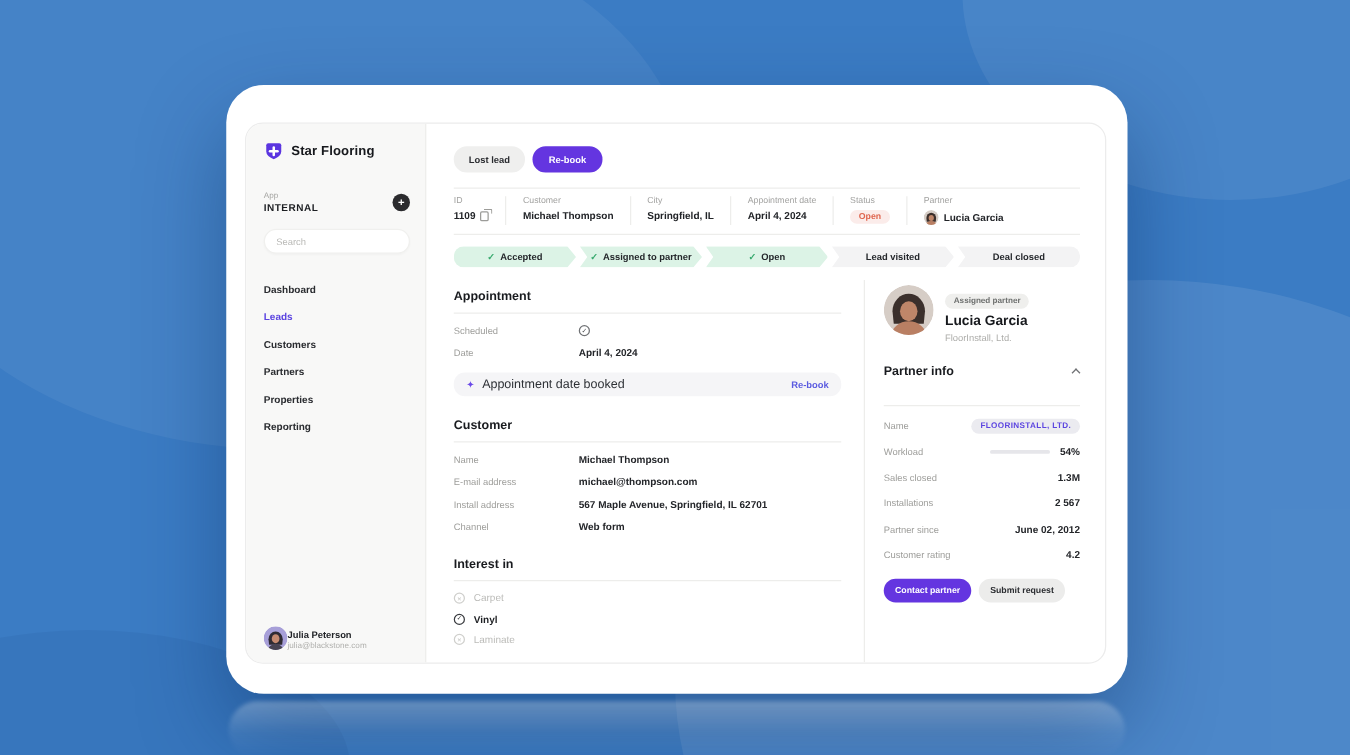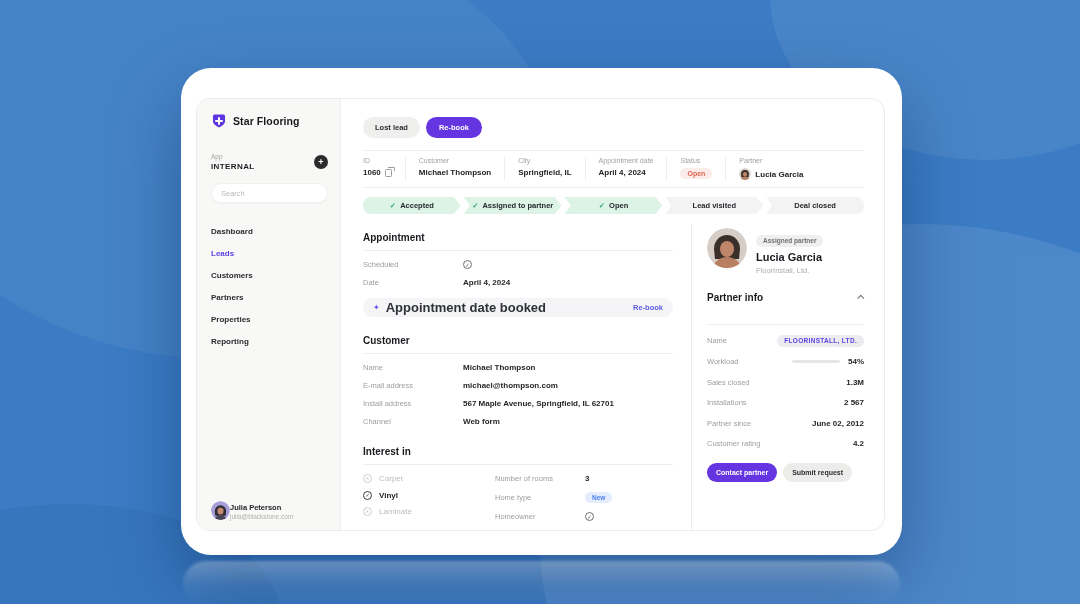--- a/index.html
+++ b/index.html
@@ -124,21 +124,21 @@
   .check-circle::before {
     content:"\2713"; position:absolute; left:50%; top:50%; transform:translate(-50%,-52%);
     font-size:5.5px; color:#4a4c50;
   }
   .banner {
     margin-top:11px; height:19px; background:#f5f5f7; border-radius:9px;
     display:flex; align-items:center; padding:0 10px; gap:6px;
   }
   .sparkle-icon { color:#6a49e8; font-size:8px; }
   .sparkle-icon::before { content:"\2726"; }
-  .banner-text { font-size:13px; font-weight:bold; color:#2e3136; flex:1; }
+  .banner-text { font-size:10px; font-weight:normal; color:#2e3136; flex:1; }
   .banner-link { font-size:7.5px; font-weight:bold; color:#5b5be0; cursor:pointer; }
 
   .interest-wrap { display:flex; margin-top:2px; }
   .opt-list { flex:1; padding-top:7px; }
   .opt { display:flex; align-items:center; gap:7px; margin-bottom:7.5px; cursor:pointer; }
   .opt-icon { width:9px; height:9px; border-radius:50%; position:relative; flex:none; }
   .opt.unchecked .opt-icon { border:1px solid #cfcfcc; }
   .opt.unchecked .opt-icon::before { content:"\2715"; position:absolute; left:50%; top:50%; transform:translate(-50%,-52%); font-size:4.5px; color:#c4c4c1; }
   .opt.checked .opt-icon { border:1px solid #3a3c40; }
   .opt.checked .opt-icon::before { content:"\2713"; position:absolute; left:50%; top:50%; transform:translate(-50%,-52%); font-size:5px; color:#2c2e32; }
@@ -235,21 +235,21 @@
         <div class="header-actions">
           <button class="btn btn-ghost">Lost lead</button>
           <button class="btn btn-primary">Re-book</button>
         </div>
       </div>
 
       <div class="info-bar">
         <div class="info-cell">
           <div class="info-label">ID</div>
           <div class="info-value">
-              <span>1060</span>
+              <span>1109</span>
               <span class="copy-icon"></span>
             </div>
         </div>
         <div class="info-cell">
           <div class="info-label">Customer</div>
           <div class="info-value">Michael Thompson</div>
         </div>
         <div class="info-cell">
           <div class="info-label">City</div>
           <div class="info-value">Springfield, IL</div>
@@ -348,35 +348,20 @@
               <div class="opt checked">
                   <span class="opt-icon"></span>
                   <span class="opt-label">Vinyl</span>
                 </div>
               <div class="opt unchecked">
                   <span class="opt-icon"></span>
                   <span class="opt-label">Laminate</span>
                 </div>
 
             </div>
-            <div class="detail-list">
-              <div class="drow">
-                <div class="drow-label">Number of rooms</div>
-                <div class="drow-value">3</div>
-              </div>
-              <div class="drow">
-                <div class="drow-label">Home type</div>
-                <span class="badge-blue">New</span>
-              </div>
-              <div class="drow">
-                <div class="drow-label">Homeowner</div>
-                <span class="check-circle"></span>
-              </div>
-
-            </div>
           </div>
         </div>
 
         <div class="right-col">
           <div class="partner-head">
             <span class="avatar" style="width:40px;height:40px;">
               <svg width="40" height="40" viewBox="0 0 40 40">
                 <circle cx="20" cy="20" r="20" fill="#d6cdc6"></circle>
                 <path d="M7 21 a13 14 0 1 1 26 0 l-1 10 h-24 z" fill="#3b2f2b"></path>
                 <ellipse cx="20" cy="21" rx="7" ry="8" fill="#bf8669"></ellipse>

